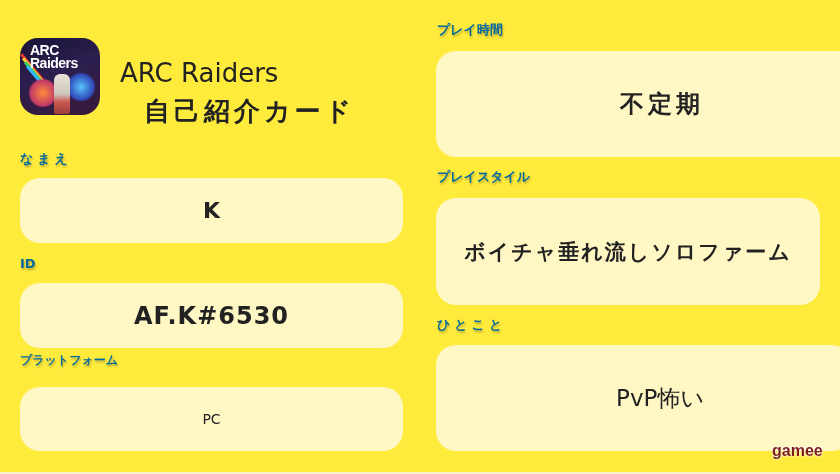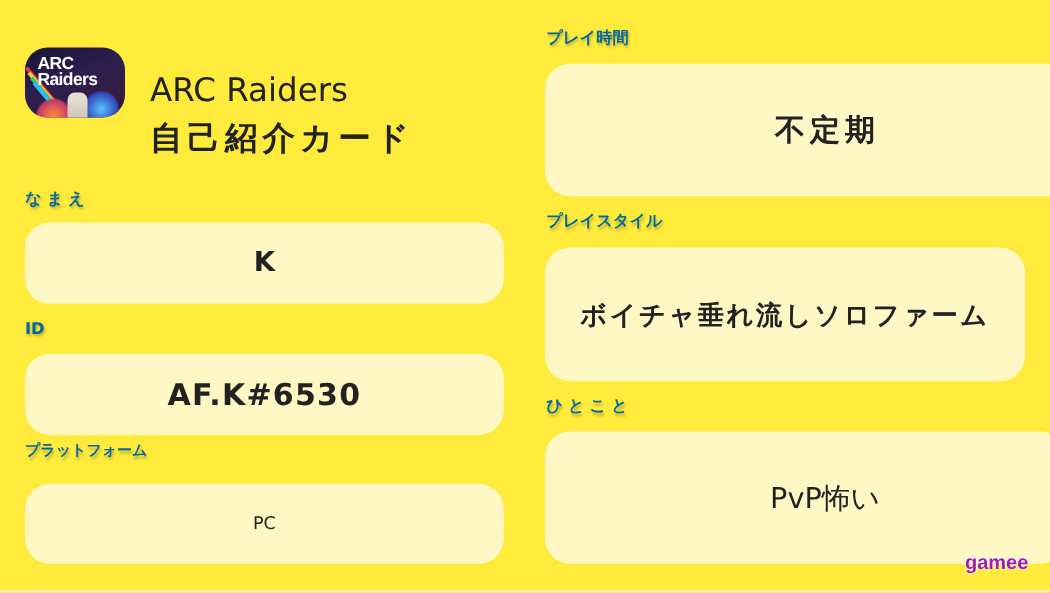--- a/index.html
+++ b/index.html
@@ -5,47 +5,47 @@
   html, body { margin:0; padding:0; }
   body {
     width:840px; height:474px; overflow:hidden;
     background:#ffeb3b;
     font-family:"DejaVu Sans", sans-serif;
     color:#222;
     position:relative;
   }
   .bottom-strip { position:absolute; left:0; top:472px; width:840px; height:2px; background:#f7f0c8; }
   .app-icon {
-    position:absolute; left:20px; top:38px; width:80px; height:56px;
+    position:absolute; left:20px; top:38px; width:80px; height:77px;
     border-radius:18px; overflow:hidden;
     background:linear-gradient(160deg,#1a1436 0%,#2b1f4f 45%,#3a1838 100%);
   }
   .app-icon .logo { position:absolute; left:10px; top:6px; color:#fff; font-weight:bold; font-size:14px; line-height:13px; letter-spacing:-0.5px; font-family:"Liberation Sans", sans-serif; }
   .app-icon .stripe { position:absolute; width:40px; height:3px; transform:rotate(50deg); }
   .app-icon .glow-l { position:absolute; left:8px; top:40px; width:30px; height:30px; border-radius:50%; background:radial-gradient(#ff8a3a,#c33a6a 60%,transparent 70%); }
   .app-icon .glow-r { position:absolute; left:46px; top:34px; width:30px; height:30px; border-radius:50%; background:radial-gradient(#58c4ff,#3048b8 60%,transparent 70%); }
   .app-icon .figure { position:absolute; left:34px; top:36px; width:16px; height:40px; background:linear-gradient(#e9e3da 0%,#cfc6bb 50%,#c9594f 70%,#9c3e3a 100%); border-radius:6px 6px 2px 2px; }
   .title {
     position:absolute; left:120px; top:57px;
     font-size:26px; line-height:32px; color:#222;
     font-family:"DejaVu Sans", sans-serif;
   }
-  .title .line2 { font-size:26px; font-weight:bold; letter-spacing:4px; margin-top:6px; display:block; }
+  .title .line2 { font-size:26px; font-weight:bold; letter-spacing:4px; margin-top:6px; display:block;margin-left:24px; }
   .label {
     position:absolute; font-size:13px; font-weight:bold; color:#0369a1;
     text-shadow:1px 2px 2px rgba(0,0,0,0.25);
   }
   .box {
     position:absolute; background:#fff8c4; border-radius:20px;
     display:flex; align-items:center; justify-content:center;
     font-weight:bold; color:#222;
   }
   .watermark {
     position:absolute; left:772px; top:442px; font-size:16px; font-weight:bold;
-    color:#a21caf; font-family:"Liberation Sans", sans-serif;
+    color:#7f1d1d; font-family:"Liberation Sans", sans-serif;
     text-shadow:0 0 2px #fff, 0 0 2px #fff;
   }
 </style>
 </head>
 <body>
 
 <div class="app-icon">
   <div class="stripe" style="left:-6px;top:30px;background:#e33;"></div>
   <div class="stripe" style="left:-4px;top:34px;background:#fc3;"></div>
   <div class="stripe" style="left:-2px;top:38px;background:#3c6;"></div>

